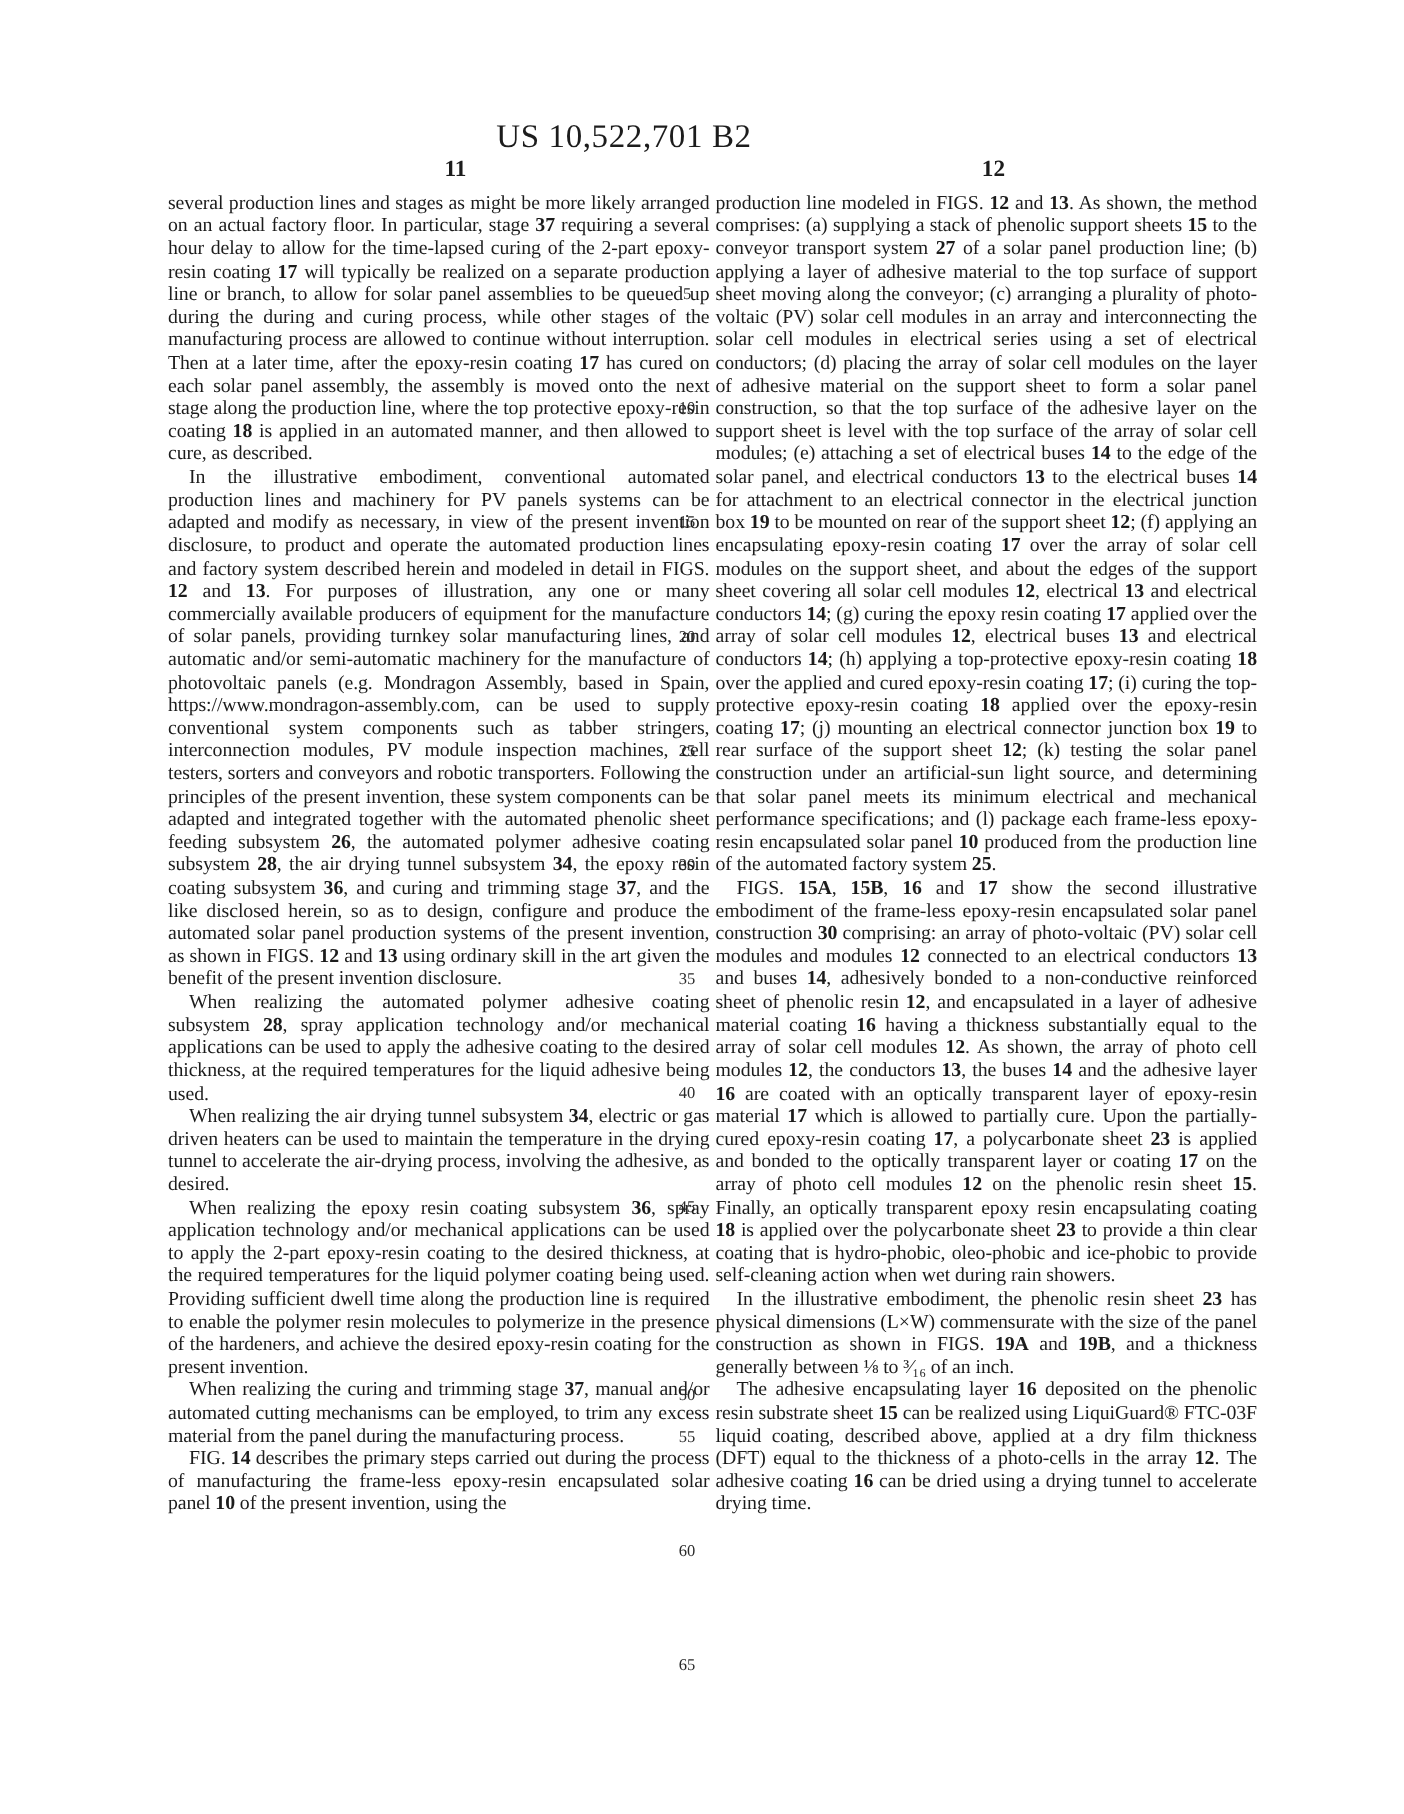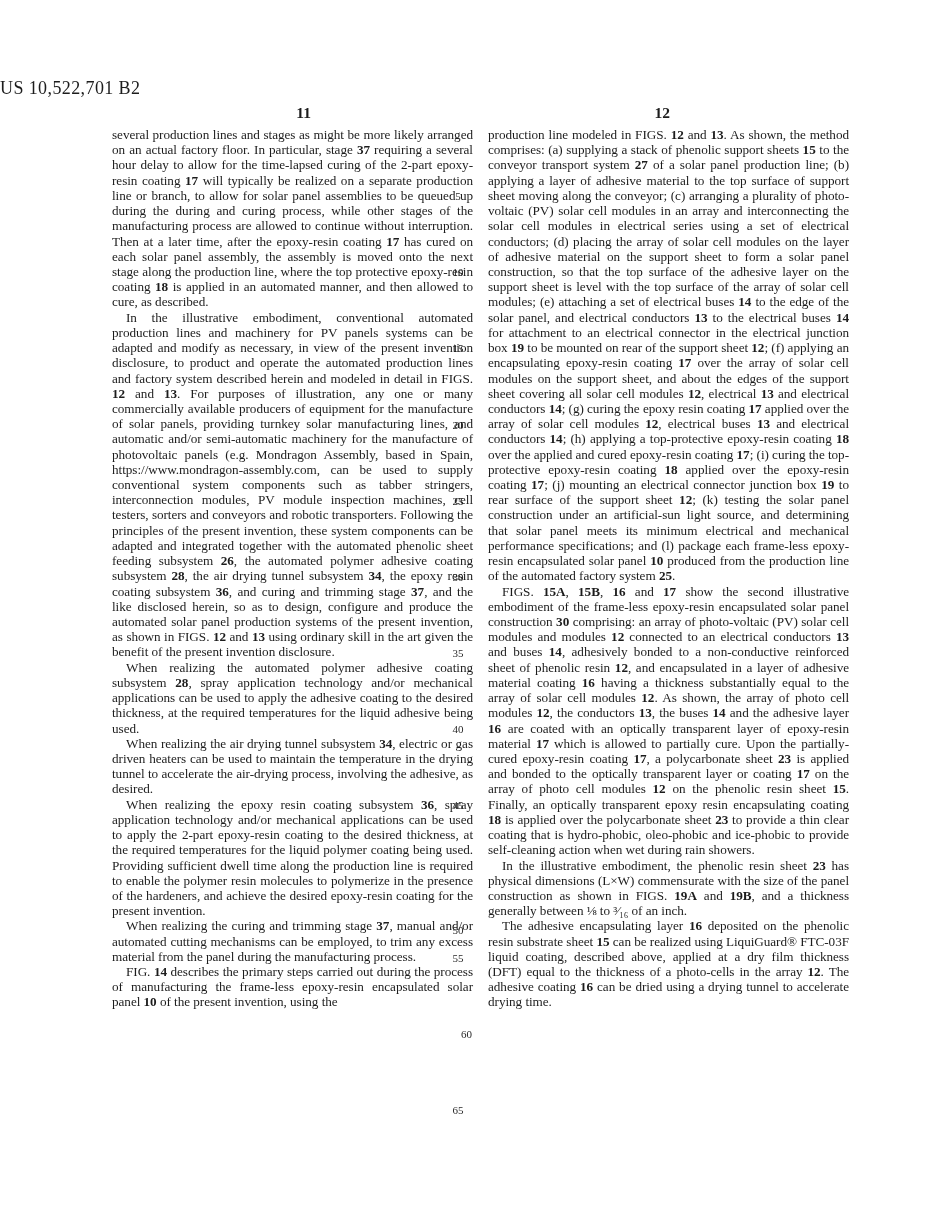--- a/index.html
+++ b/index.html
@@ -2,55 +2,55 @@
 <html lang="en"><head>
 <meta charset="utf-8">
 <style>
   html,body { margin:0; padding:0; background:#ffffff; }
   .page {
     position:relative; width:936px; height:1209px; background:#ffffff;
     font-family:"Liberation Serif","DejaVu Serif",serif; color:#1c1c1c;
     overflow:hidden;
   }
   .patent-number {
-    position:absolute; top:78px; left:0; width:832px; 
-    font-size:18px; letter-spacing:0.4px;
+    position:absolute; top:78px; left:0; width:832px; text-align:center;
+    font-size:22px; letter-spacing:0.4px;
   }
   .col-num {
     position:absolute; top:104px; width:60px; text-align:right;
     font-weight:bold; font-size:15.5px;
   }
   .col-num.left  { left:251px; }
   .col-num.right { left:610px; }
   .column {
     position:absolute; top:127px; width:361px;
     font-size:13.2px; line-height:15.22px; text-align:justify;
     letter-spacing:-0.05px;
   }
   .column.left  { left:112px; }
-  .column.right { left:477px;margin-left:11px; }
+  .column.right { left:477px; }
   .column p { margin:0; padding:0; }
   .column p.indent { text-indent:14px; }
   .rail { position:absolute; left:444px; top:0; width:28px; height:1209px; }
   .rail .ln {
     position:absolute; width:28px; text-align:center;
     font-size:11px; line-height:15px; color:#2a2a2a;
   }
   .rail .ln:nth-child(1)  { top:189px; }
   .rail .ln:nth-child(2)  { top:265px; }
   .rail .ln:nth-child(3)  { top:341px; }
   .rail .ln:nth-child(4)  { top:418px; }
   .rail .ln:nth-child(5)  { top:494px; }
   .rail .ln:nth-child(6)  { top:570px; }
   .rail .ln:nth-child(7)  { top:646px; }
   .rail .ln:nth-child(8)  { top:722px; }
   .rail .ln:nth-child(9)  { top:798px; }
   .rail .ln:nth-child(10) { top:923px; }
   .rail .ln:nth-child(11) { top:951px; }
-  .rail .ln:nth-child(12) { top:1027px;text-align:right; }
+  .rail .ln:nth-child(12) { top:1027px; }
   .rail .ln:nth-child(13) { top:1103px; }
 </style>
 </head>
 <body>
 
 <div class="page">
 
   <div class="patent-number">US 10,522,701 B2</div>
 
   <div class="col-num left">11</div>

